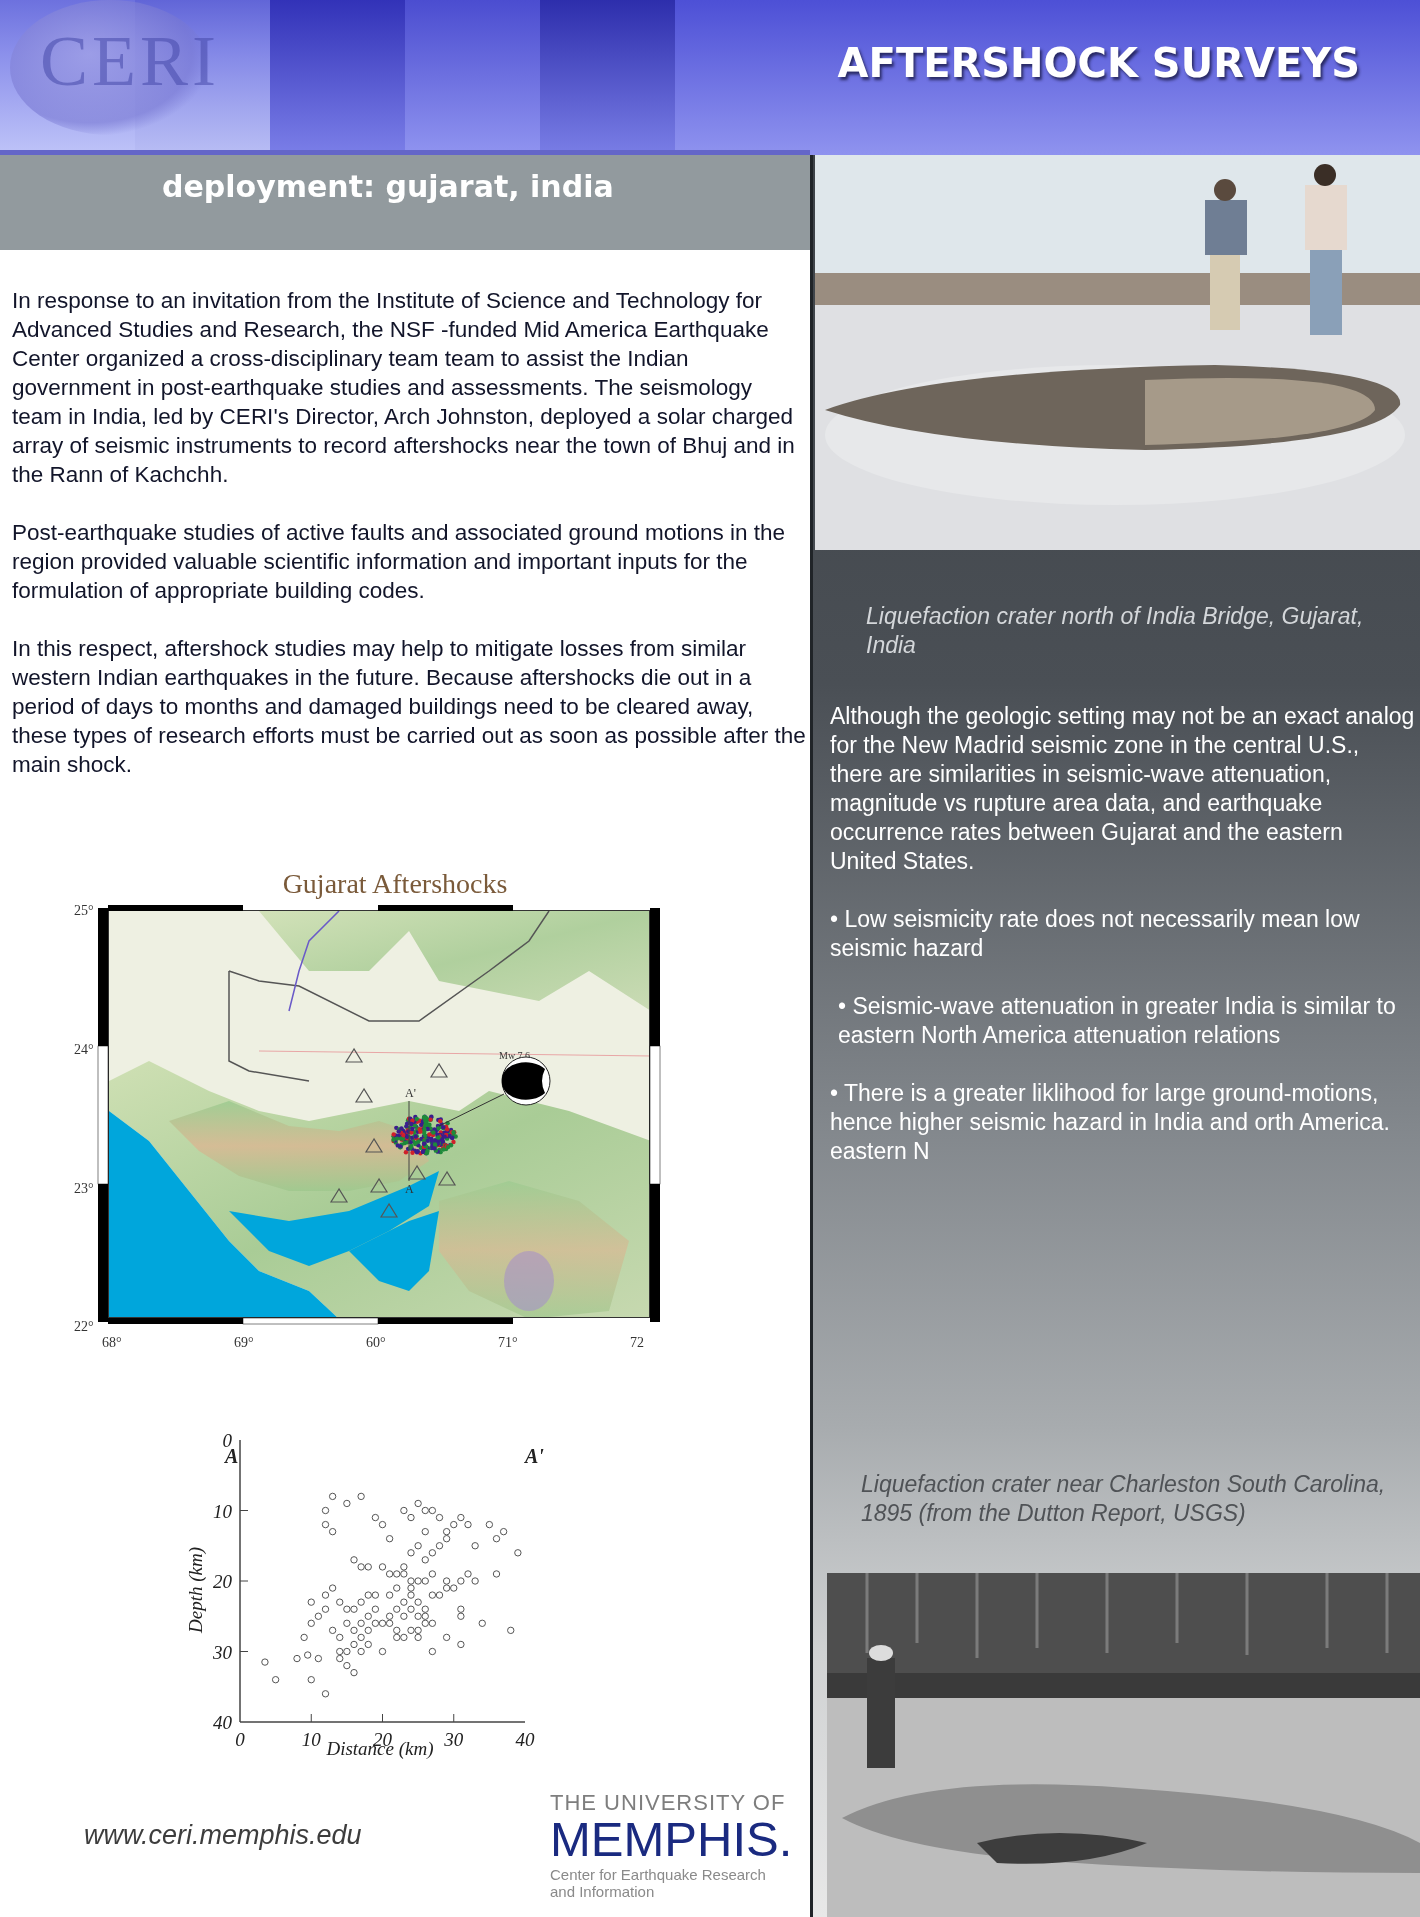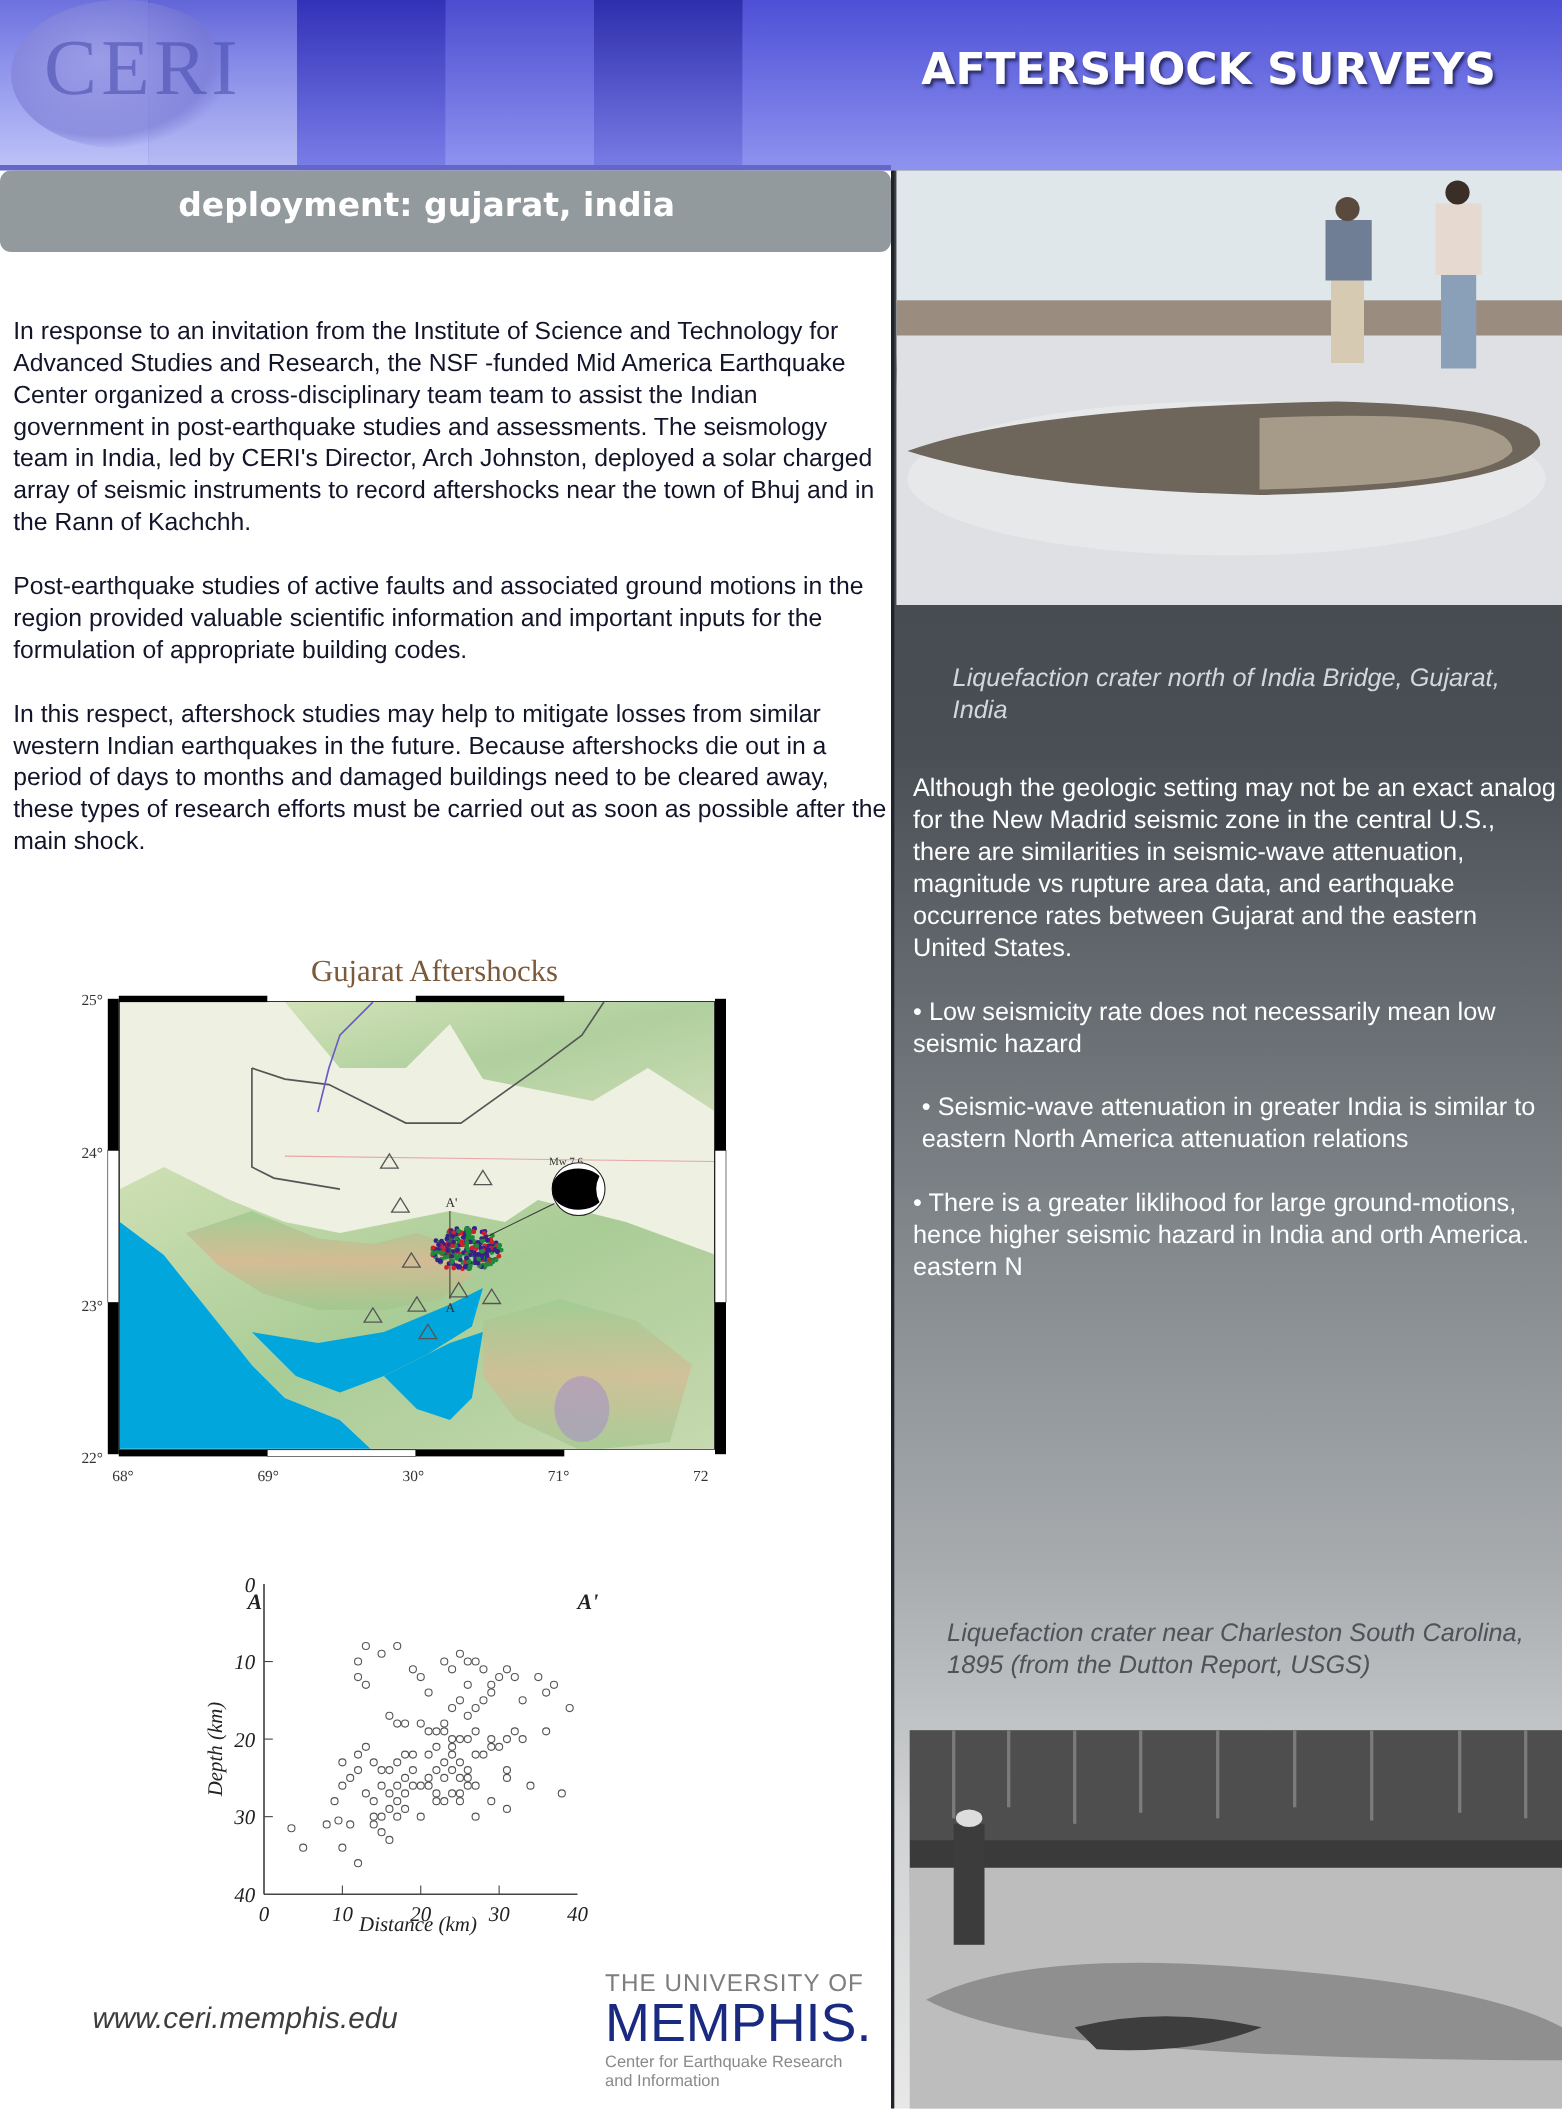--- a/index.html
+++ b/index.html
@@ -32,23 +32,22 @@
   .banner-title {
     position: absolute; right: 60px; top: 40px;
     font-family: "DejaVu Sans", sans-serif; font-weight: bold; font-size: 40px;
     color: #ffffff; letter-spacing: 0px;
     text-shadow: 2px 3px 3px rgba(20,20,60,0.75);
   }
   .banner-underline { position: absolute; left: 0; top: 150px; width: 810px; height: 5px; background: #6466c8; }
 
   
   .deploy-bar {
-    position: absolute; left: 0; top: 155px; width: 810px; height: 74px;
+    position: absolute; left: 0; top: 155px; width: 810px; height: 95px;
     background: #929a9e;
-    border-radius: 10px;
   }
   .deploy-title {
     position: absolute; left: 162px; top: 14px;
     font-family: "DejaVu Sans", sans-serif; font-weight: bold; font-size: 30px; color: #ffffff;
   }
   .intro {
     position: absolute; left: 12px; top: 286px; width: 795px;
     font-size: 22.5px; line-height: 29px; color: #12152a;
   }
   .intro p { margin-bottom: 29px; }
@@ -132,21 +131,21 @@
 
 <div class="map-title">Gujarat Aftershocks</div>
 
 <div class="map-wrap">
   <span class="tick-lbl" style="left:6px; top:-2px;">25°</span>
   <span class="tick-lbl" style="left:6px; top:137px;">24°</span>
   <span class="tick-lbl" style="left:6px; top:276px;">23°</span>
   <span class="tick-lbl" style="left:6px; top:414px;">22°</span>
   <span class="tick-lbl" style="left:34px; top:430px;">68°</span>
   <span class="tick-lbl" style="left:166px; top:430px;">69°</span>
-  <span class="tick-lbl" style="left:298px; top:430px;">30°</span>
+  <span class="tick-lbl" style="left:298px; top:430px;">60°</span>
   <span class="tick-lbl" style="left:430px; top:430px;font-family:Liberation Serif, serif;">71°</span>
   <span class="tick-lbl" style="left:562px; top:430px;">72</span>
 
   <div class="map-frame">
     <svg width="542" height="408" viewBox="0 0 542 408">
       <defs>
         <linearGradient id="landg" x1="0" y1="0" x2="1" y2="1">
           <stop offset="0" stop-color="#cfe0b4"></stop>
           <stop offset="0.5" stop-color="#a9cc96"></stop>
           <stop offset="1" stop-color="#c7d9b0"></stop>

